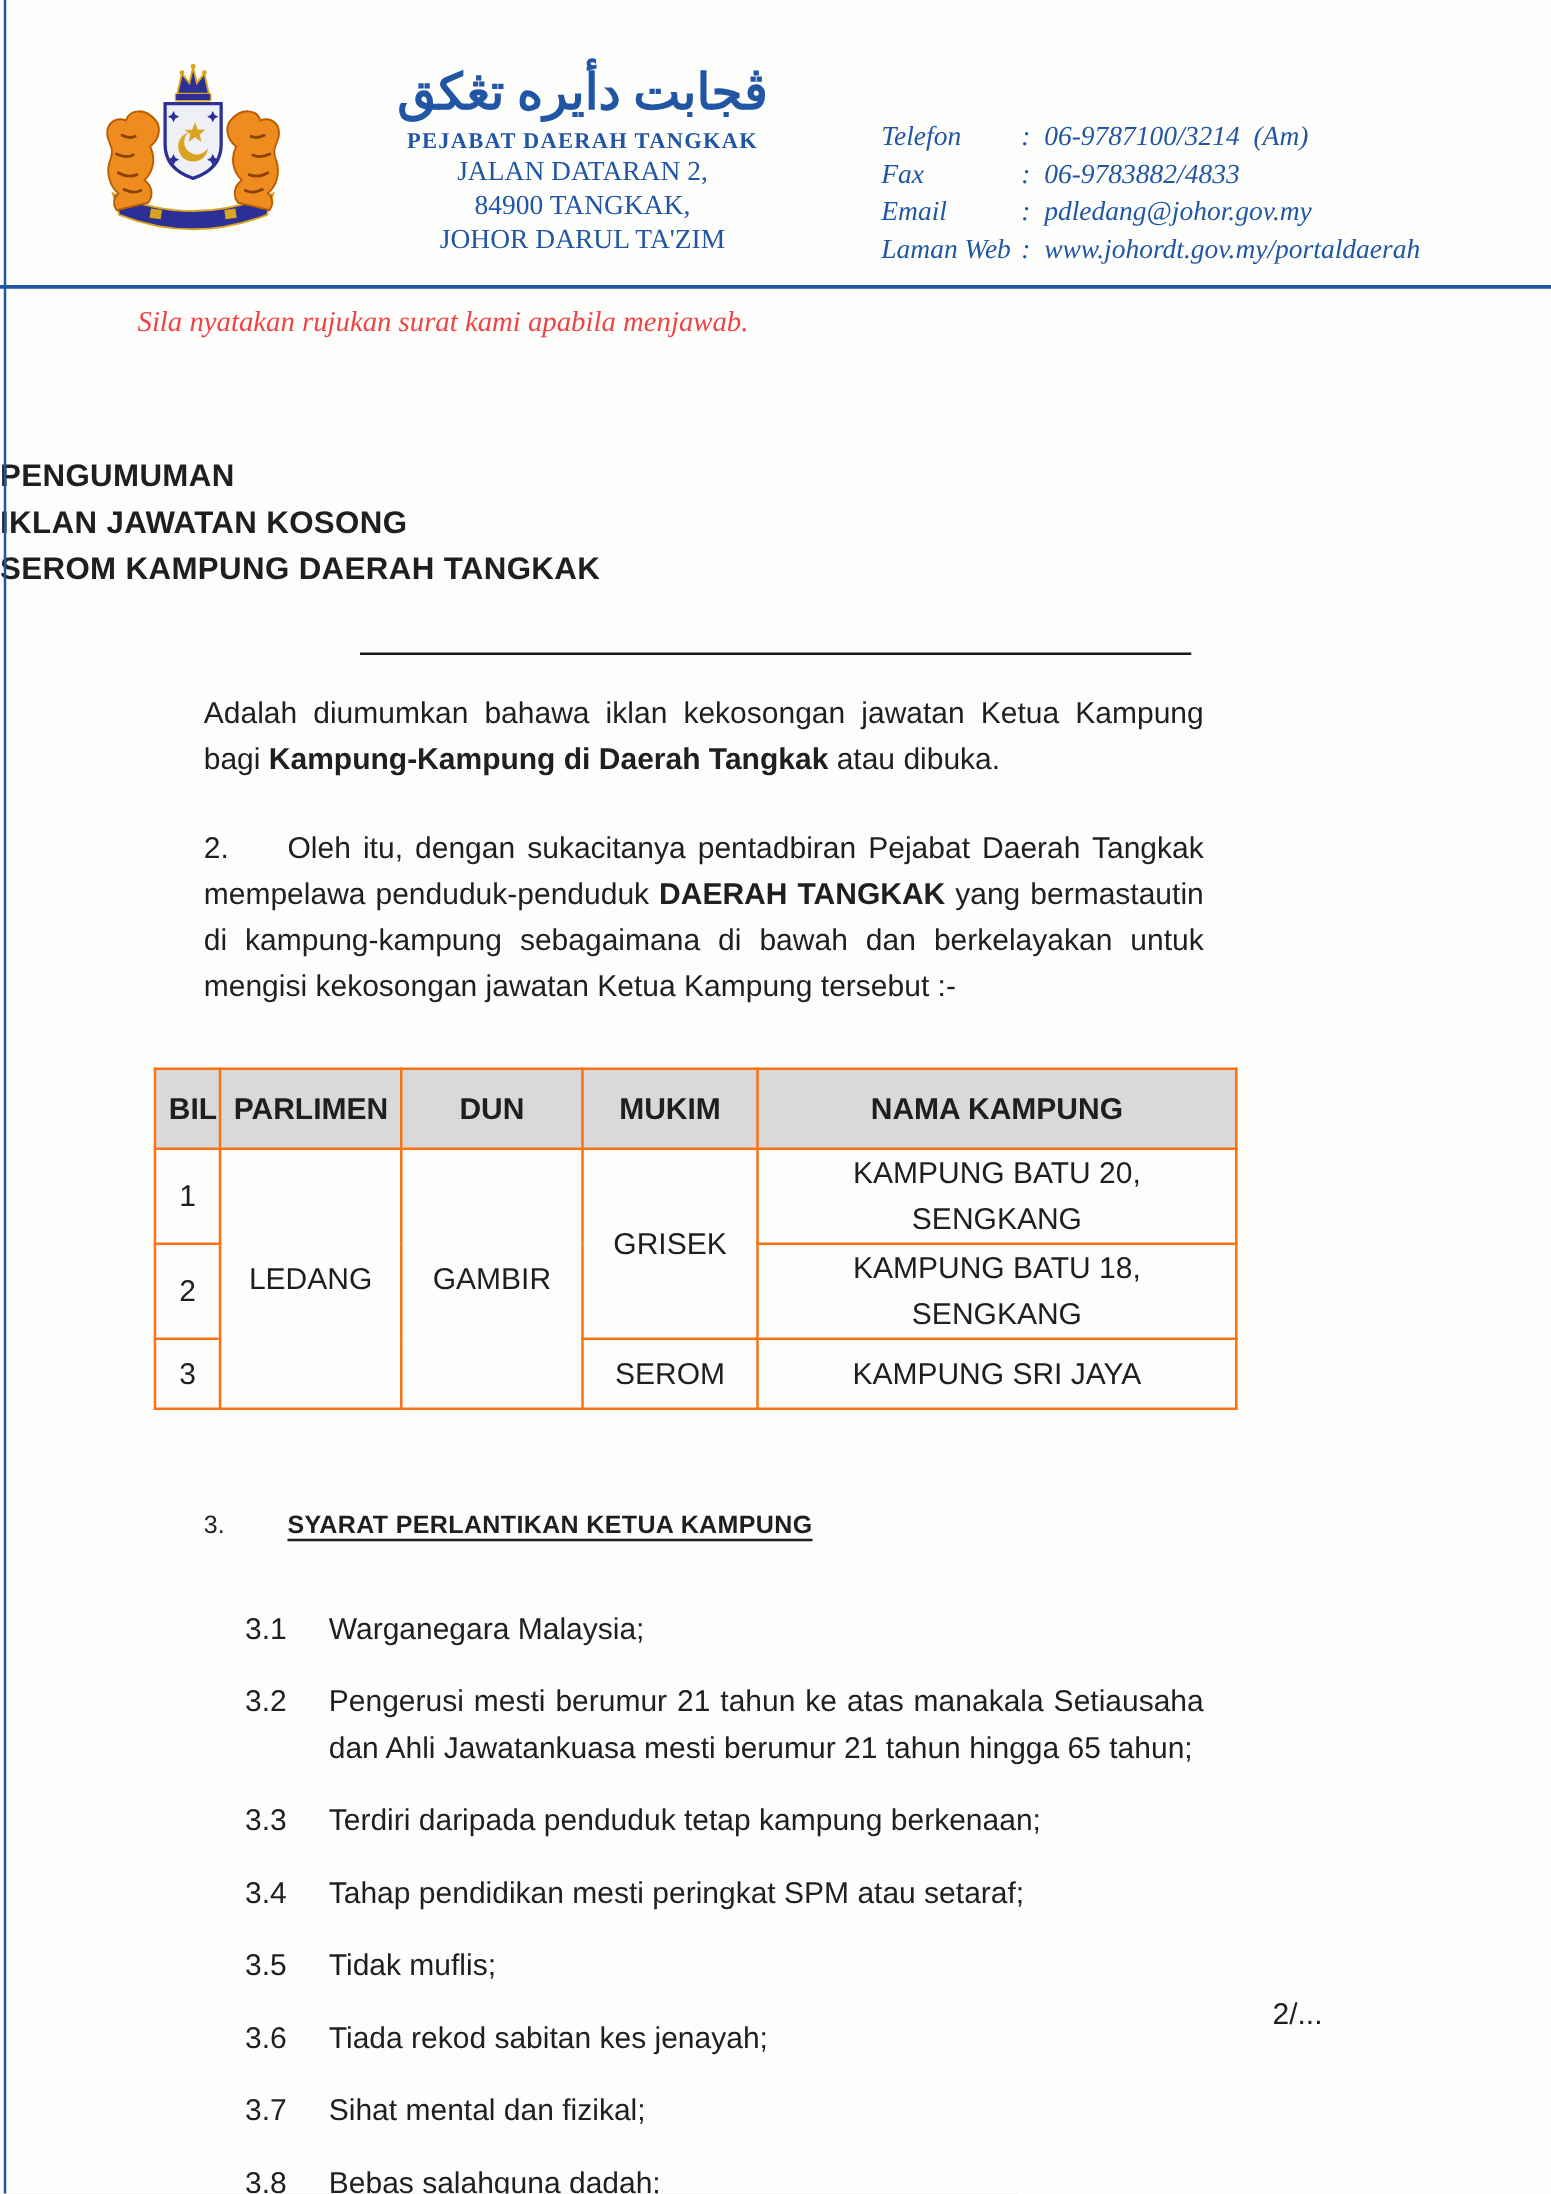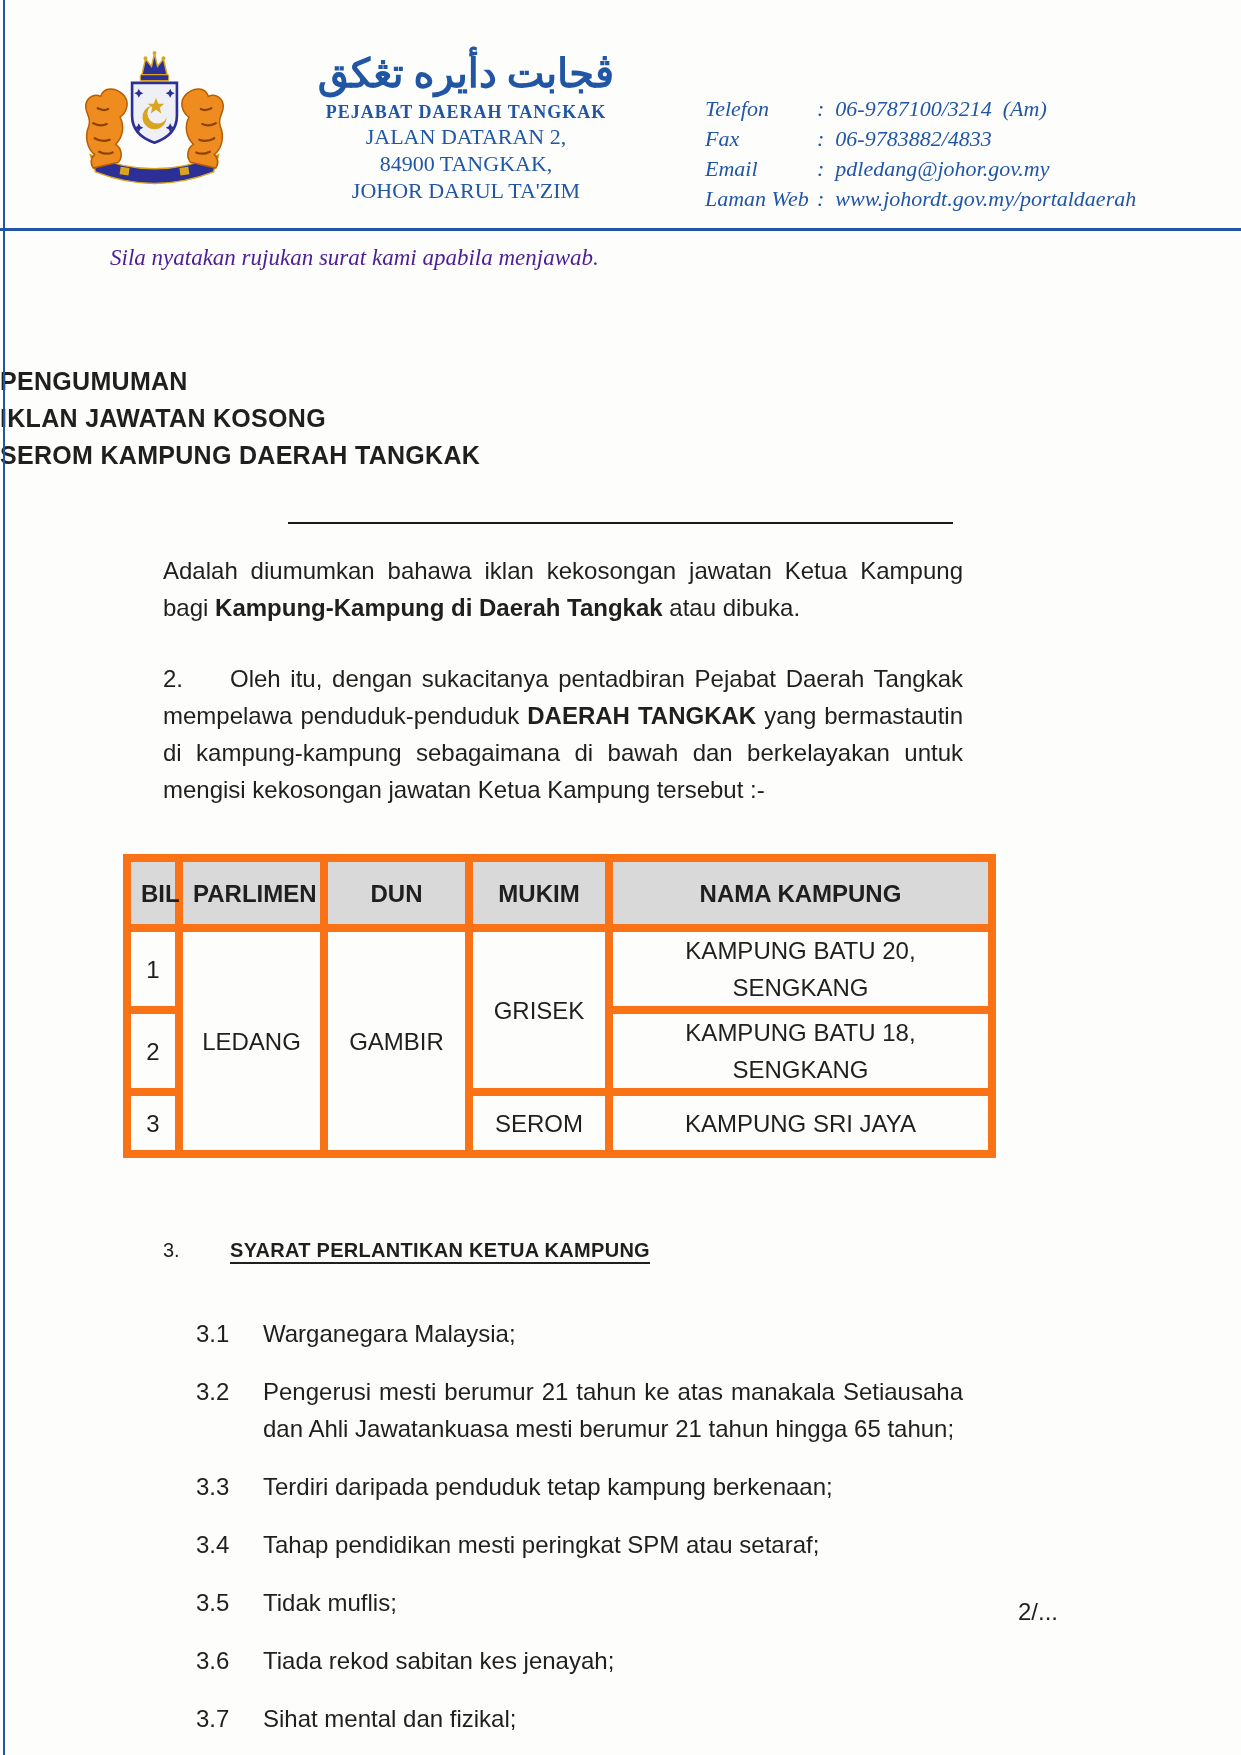--- a/index.html
+++ b/index.html
@@ -22,39 +22,39 @@
   .office-name{font-size:18px;font-weight:bold;letter-spacing:1px;margin-top:4px;}
   .addr{font-size:22px;line-height:27px;}
   .contacts{margin-left:34px;padding-top:44px;color:#2156a5;font-family:"Liberation Serif",serif;font-style:italic;font-size:22px;line-height:30px;}
   .contact-row{display:flex;}
   .contact-label{width:112px;flex:0 0 auto;}
   .contact-value{white-space:pre-wrap;}
   .blue-rule{margin-top:14px;height:3px;background:#2156a5;}
 
   
   .ref-section{position:relative;height:106px;padding-top:12px;}
-  .ref-note{position:absolute;left:110px;top:14px;color:#4c1d95;font-family:"Liberation Serif",serif;font-style:italic;font-size:23px;}
+  .ref-note{position:absolute;left:110px;top:14px;color:#ef4444;font-family:"Liberation Serif",serif;font-style:italic;font-size:23px;}
   .ref-block{position:absolute;left:675px;top:16px;font-size:23px;line-height:29px;}
   .ref-line{white-space:pre-wrap;}
 
   
   .title-block{margin-top:14px;text-align:left;font-weight:bold;font-size:25px;line-height:37px;letter-spacing:.3px;}
   .title-rule{width:665px;height:2px;background:#191919;margin:48px auto 0 auto;}
 
   
   .content{padding:28px 278px 0 163px;font-size:24px;line-height:37px;}
   .para{text-align:justify;}
   .para + .para{margin-top:34px;}
   .num-col{display:inline-block;width:67px;}
   b.inlinebold{font-weight:bold;}
 
   
   .table-wrap{margin:46px 0 0 -40px;width:865px;}
   table.kampung{border-collapse:collapse;width:865px;table-layout:fixed;}
-  table.kampung th,table.kampung td{border:8px solid #f97316;font-size:24px;padding:0 10px;}
+  table.kampung th,table.kampung td{border:2px solid #f97316;font-size:24px;padding:0 10px;}
   table.kampung th{background:#d9d9d9;height:62px;font-weight:bold;text-align:center;}
   table.kampung td{height:54px;text-align:center;}
   td.name-cell{text-align:left;padding-left:16px;}
   col.c-bil{width:52px;} col.c-par{width:145px;} col.c-dun{width:145px;} col.c-muk{width:140px;} col.c-nam{width:383px;}
 
   
   .sec3-heading{margin-top:74px;font-size:20px;}
   .sec3-heading .heading-text{font-weight:bold;text-decoration:underline;text-underline-offset:5px;letter-spacing:.3px;}
   .items{margin-top:46px;}
   .item{display:flex;margin-top:21px;padding-left:33px;}

